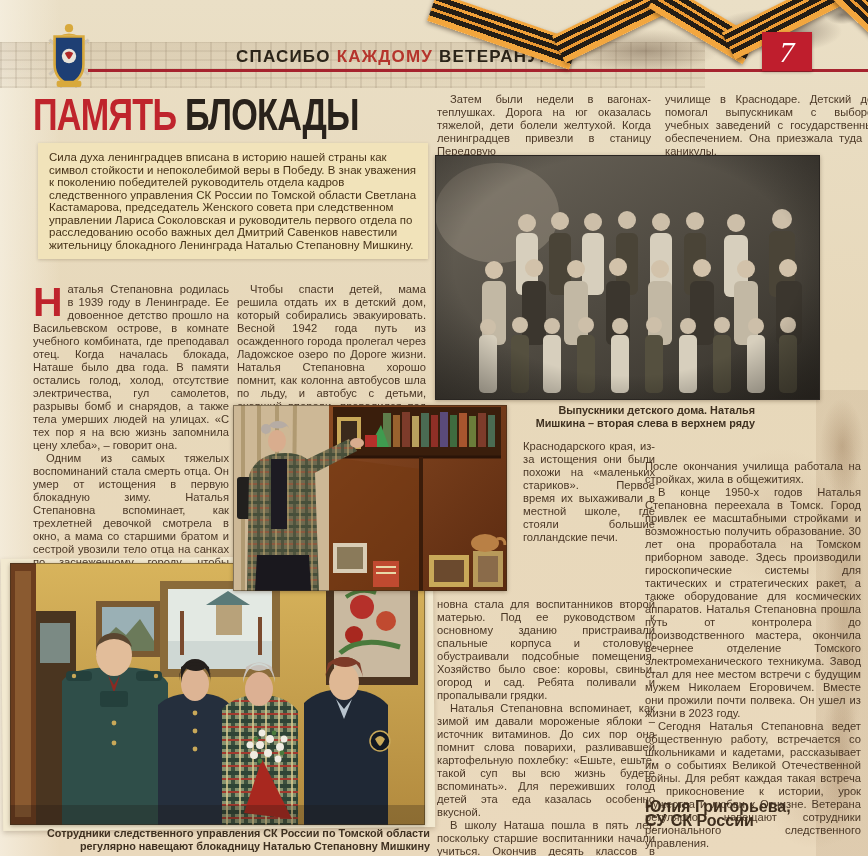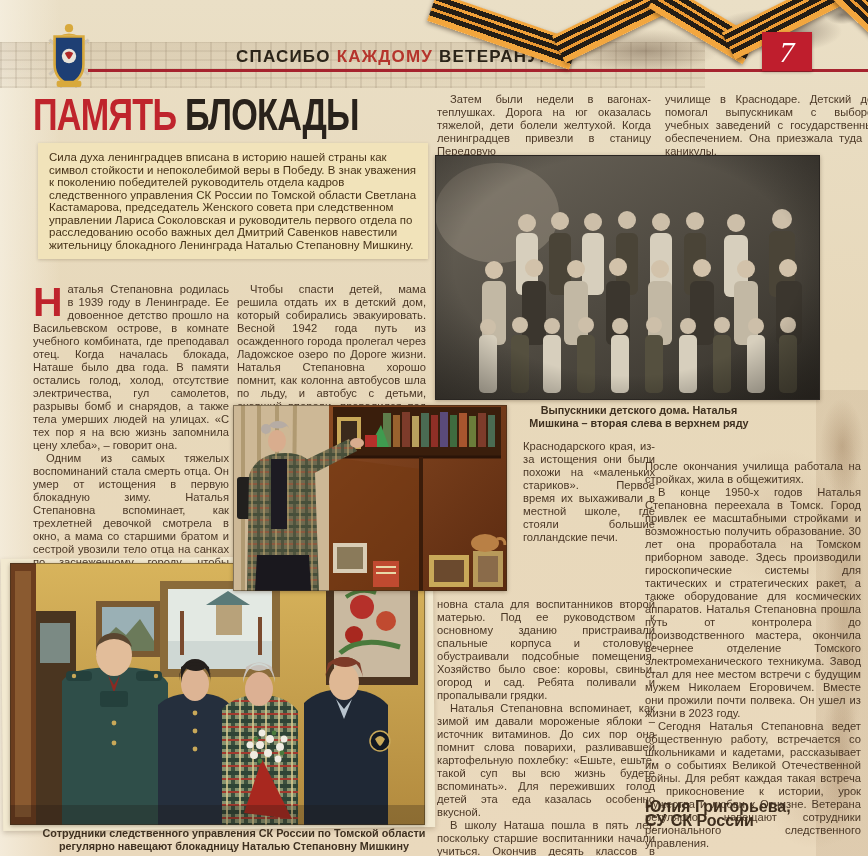--- a/index.html
+++ b/index.html
@@ -52,21 +52,21 @@
   .title .w1{color:#bf242c}
   .title .w2{color:#29221b}
   
   .intro{left:38px;top:143px;width:390px;box-sizing:border-box;background:#f1e3ba;
          padding:8px 11px;z-index:2;font-weight:400;font-size:11.5px;line-height:12.5px;
          color:#463218;box-shadow:0 1px 3px rgba(90,70,40,.25)}
   
   .btxt{z-index:2;font-size:11.2px;line-height:13px;text-align:justify;color:#4a3726}
   .btxt p{margin:0}
   .btxt p.ind{text-indent:13px}
-  .caption{z-index:4;font-weight:600;font-size:10.8px;line-height:12.5px;color:#3e3020;text-align:center}
+  .caption{z-index:4;font-weight:600;font-size:10.8px;line-height:12.5px;color:#3e3020;text-align:right}
   .dropcap{float:left;font-size:41px;line-height:35px;font-weight:700;color:#bf242c;margin:2px 5px 0 0}
   .author{left:645px;top:800px;width:216px;z-index:2;font-weight:700;font-size:16px;line-height:14px;color:#3e2e1e}
   
   .photo{z-index:2;box-shadow:0 1px 4px rgba(60,40,20,.35)}
   .photo svg{display:block}
   .photo-woman{z-index:3}
   .backing{left:2px;top:557px;width:432px;height:272px;background:#f2e9d0;transform:rotate(-.5deg);z-index:1;
            box-shadow:0 2px 5px rgba(80,60,35,.25)}
 </style>
 </head>

